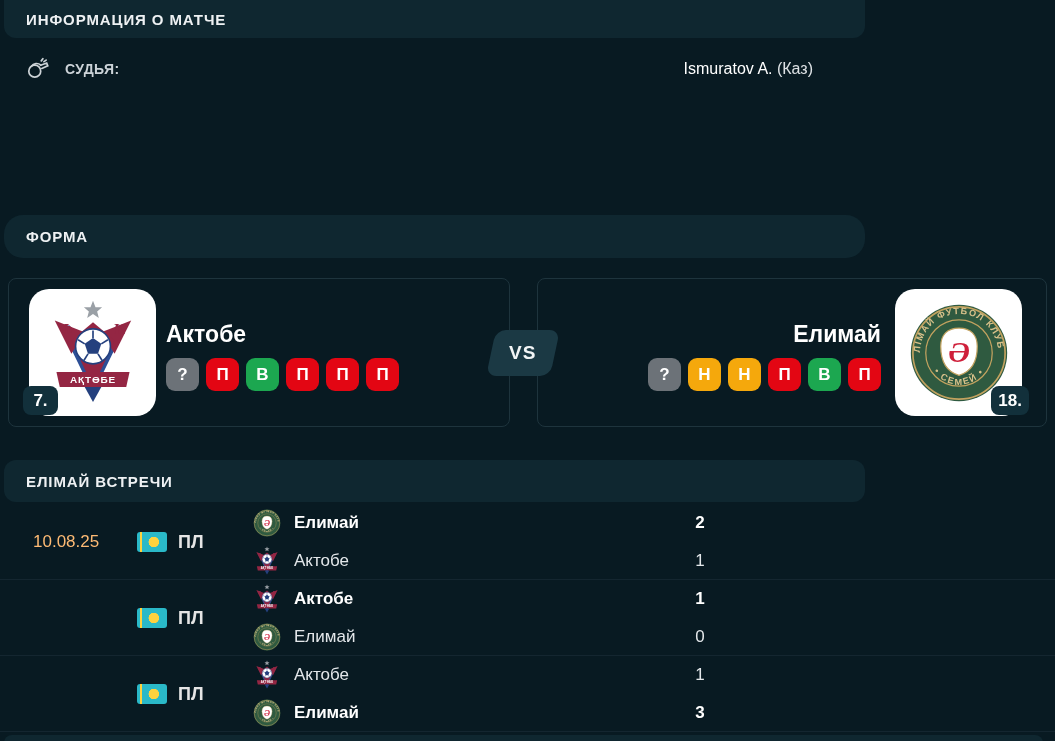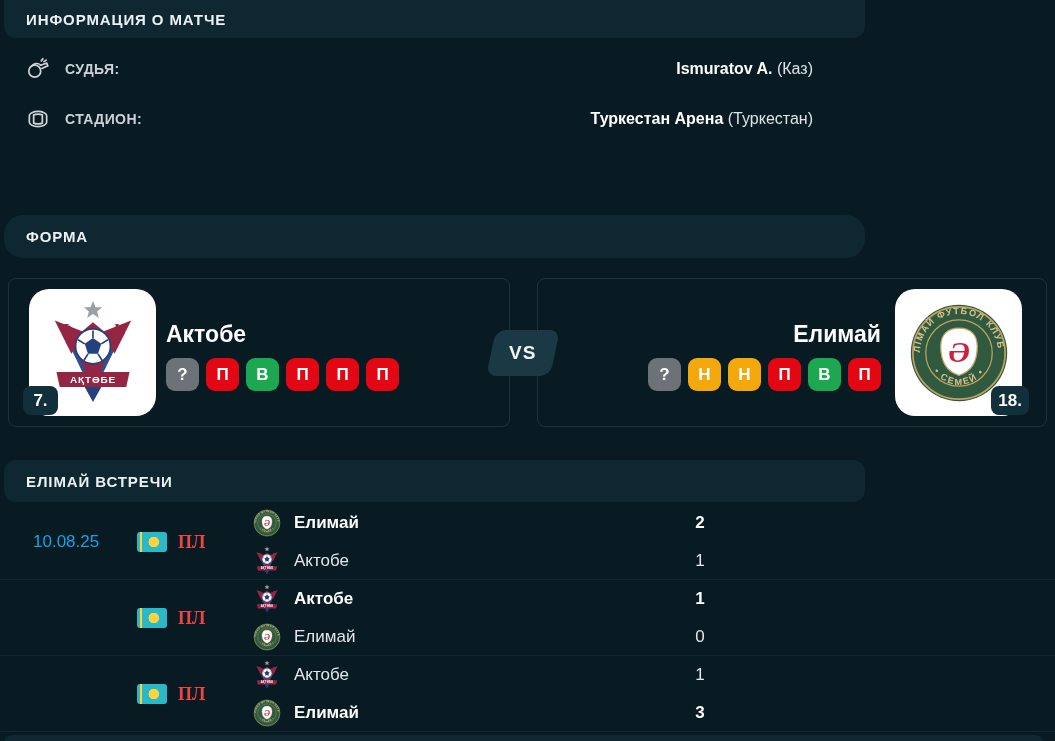--- a/index.html
+++ b/index.html
@@ -23,21 +23,21 @@
   
   .info-rows { position:absolute; top:44px; left:0; width:845px; }
   .info-row {
     height:50px; display:flex; align-items:center;
     padding:0 32px 0 25px;
   }
   .info-row .icon { width:26px; height:26px; color:#cdd3d7; margin-right:14px; flex:0 0 auto; }
   .info-row .icon svg { width:100%; height:100%; }
   .info-label { color:#ccd3d8; font-size:14px; font-weight:700; letter-spacing:.4px; }
   .info-value { margin-left:auto; font-size:16px; color:#dde2e5; }
-  .info-value b { color:#ffffff; font-weight:700; }
+  .info-value b { color:#ffffff; font-weight:400; }
 
   
   .form-card {
     position:absolute; top:278px; height:149px;
     background:#081a22; border:1px solid #1e343d; border-radius:8px;
   }
   .card-home { left:8px; width:502px; }
   .card-away { left:537px; width:510px; }
   .logo-box {
     position:absolute; top:10px; width:127px; height:127px;
@@ -76,32 +76,32 @@
     background:#1b3944; border-radius:10px; transform:skewX(-12deg);
     display:flex; align-items:center; justify-content:center; z-index:3;
   }
   .vs-badge span { transform:skewX(12deg); color:#f2f5f6; font-size:19px; font-weight:700; letter-spacing:1px; }
 
   
   .h2h-rows { position:absolute; top:504px; left:0; width:1055px; }
   .h2h-row { position:relative; height:76px; border-bottom:1px solid #142630; }
   .h2h-date {
     position:absolute; left:33px; top:0; height:76px; display:flex; align-items:center;
-    color:#0ea5e9; font-size:17px;
+    color:#fdba74; font-size:17px;
   }
   .flag {
     position:absolute; left:137px; top:28px; width:30px; height:20px; border-radius:3px;
     background:
       radial-gradient(circle at 56% 50%, #ffd23e 0 5px, rgba(0,0,0,0) 5.5px),
       linear-gradient(90deg, rgba(0,0,0,0) 0 3px, #ffd23e 3px 5px, rgba(0,0,0,0) 5px),
       #2ab9c8;
   }
   .h2h-league {
     position:absolute; left:178px; top:0; height:76px; display:flex; align-items:center;
-    color:#ef4444; font-size:18px; font-weight:700;font-family:Liberation Serif, serif;
+    color:#e5e5e5; font-size:18px; font-weight:700;
   }
   .h2h-teams { position:absolute; left:253px; top:0; }
   .team-line { height:38px; display:flex; align-items:center; }
   .mini-logo { width:28px; height:30px; flex:0 0 auto; }
   .team-name { margin-left:13px; color:#e3e7ea; font-size:17px; font-weight:400; }
   .h2h-scores { position:absolute; left:660px; top:0; width:80px; }
   .score-line { height:38px; display:flex; align-items:center; justify-content:center;
     color:#e3e7ea; font-size:17px; }
   .e-bold { font-weight:700; color:#ffffff; }
 
@@ -168,30 +168,20 @@
           <path d="M14.5,8.5 L20,6.5 L21,9 L15.5,11.5"></path>
           <circle cx="9" cy="14" r="5.5"></circle>
           <path d="M14.5,8.5 A5.5,5.5 0 0 0 6,9.5"></path>
           <line x1="15" y1="4.5" x2="16.5" y2="2.5"></line>
             <line x1="17.5" y1="5.2" x2="19.5" y2="3.8"></line>
         </svg>
       </span>
       <span class="info-label">СУДЬЯ:</span>
       <span class="info-value"><b>Ismuratov A.</b> <span>(Каз)</span></span>
     </div>
-    <div class="info-row">
-      <span class="icon">
-        <svg viewBox="0 0 24 24" fill="none" stroke="currentColor" stroke-width="1.6" stroke-linejoin="round">
-          <path d="M4,9 C4,6.8 7.6,5 12,5 C16.4,5 20,6.8 20,9 L20,15 C20,17.2 16.4,19 12,19 C7.6,19 4,17.2 4,15 Z"></path>
-          <path d="M8,8.2 C9.1,7.7 10.5,7.4 12,7.4 C13.5,7.4 14.9,7.7 16,8.2 L16,15.8 C14.9,16.3 13.5,16.6 12,16.6 C10.5,16.6 9.1,16.3 8,15.8 Z"></path>
-        </svg>
-      </span>
-      <span class="info-label">СТАДИОН:</span>
-      <span class="info-value"><b>Туркестан Арена</b> <span>(Туркестан)</span></span>
-    </div>
   </div>
 
   <div class="section-bar bar-form">
     <span class="section-title">ФОРМА</span>
   </div>
 
   <div class="form-card card-home">
     <div class="logo-box">
       <svg viewBox="0 0 120 130">
           <use href="#sym-aktobe"></use>

